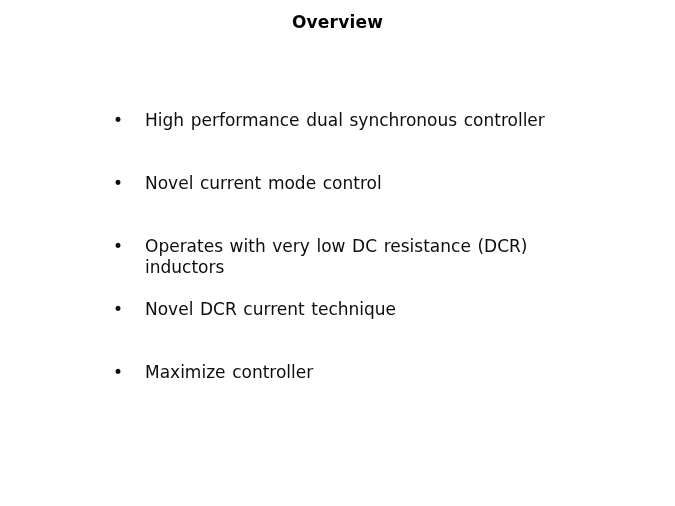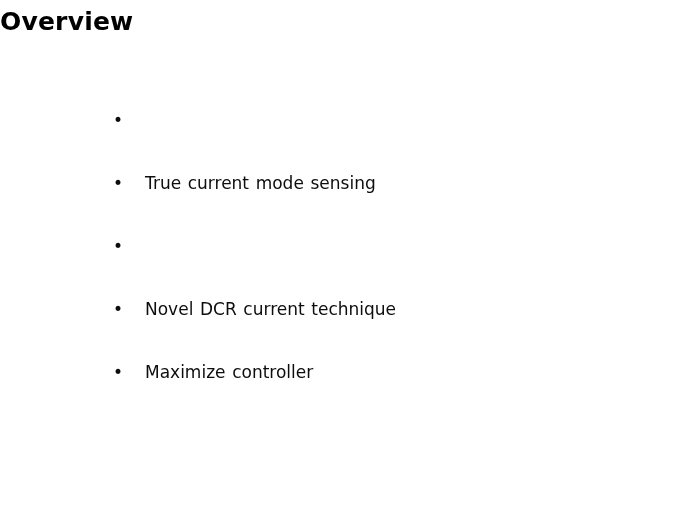--- a/index.html
+++ b/index.html
@@ -22,22 +22,22 @@
     height: 506px;
     background: #ffffff;
   }
 
   
   .slide-title {
     position: absolute;
     left: 0;
     top: 9px;
     width: 675px;
-    text-align: left;
-    font-size: 25px;
+    text-align: center;
+    font-size: 17px;
     font-weight: bold;
     letter-spacing: 0.2px;
     color: #000000;
     line-height: 26px;
     white-space: nowrap;
   }
 
   
   .bullet-list {
     position: absolute;
@@ -80,29 +80,31 @@
 <body>
 
 <div class="slide">
 
   <div class="slide-title">Overview</div>
 
   <ul class="bullet-list">
 
     <li class="bullet-item">
       <span class="bullet-marker">•</span>
+      <span class="bullet-text">High performance dual synchronous controller</span>
     </li>
 
     <li class="bullet-item">
       <span class="bullet-marker">•</span>
-      <span class="bullet-text">True current mode sensing</span>
+      <span class="bullet-text">Novel current mode control</span>
     </li>
 
     <li class="bullet-item">
       <span class="bullet-marker">•</span>
+      <span class="bullet-text">Operates with very low DC resistance (DCR) inductors</span>
     </li>
 
     <li class="bullet-item">
       <span class="bullet-marker">•</span>
       <span class="bullet-text">Novel DCR current technique</span>
     </li>
 
     <li class="bullet-item">
       <span class="bullet-marker">•</span>
       <span class="bullet-text">Maximize controller</span>

